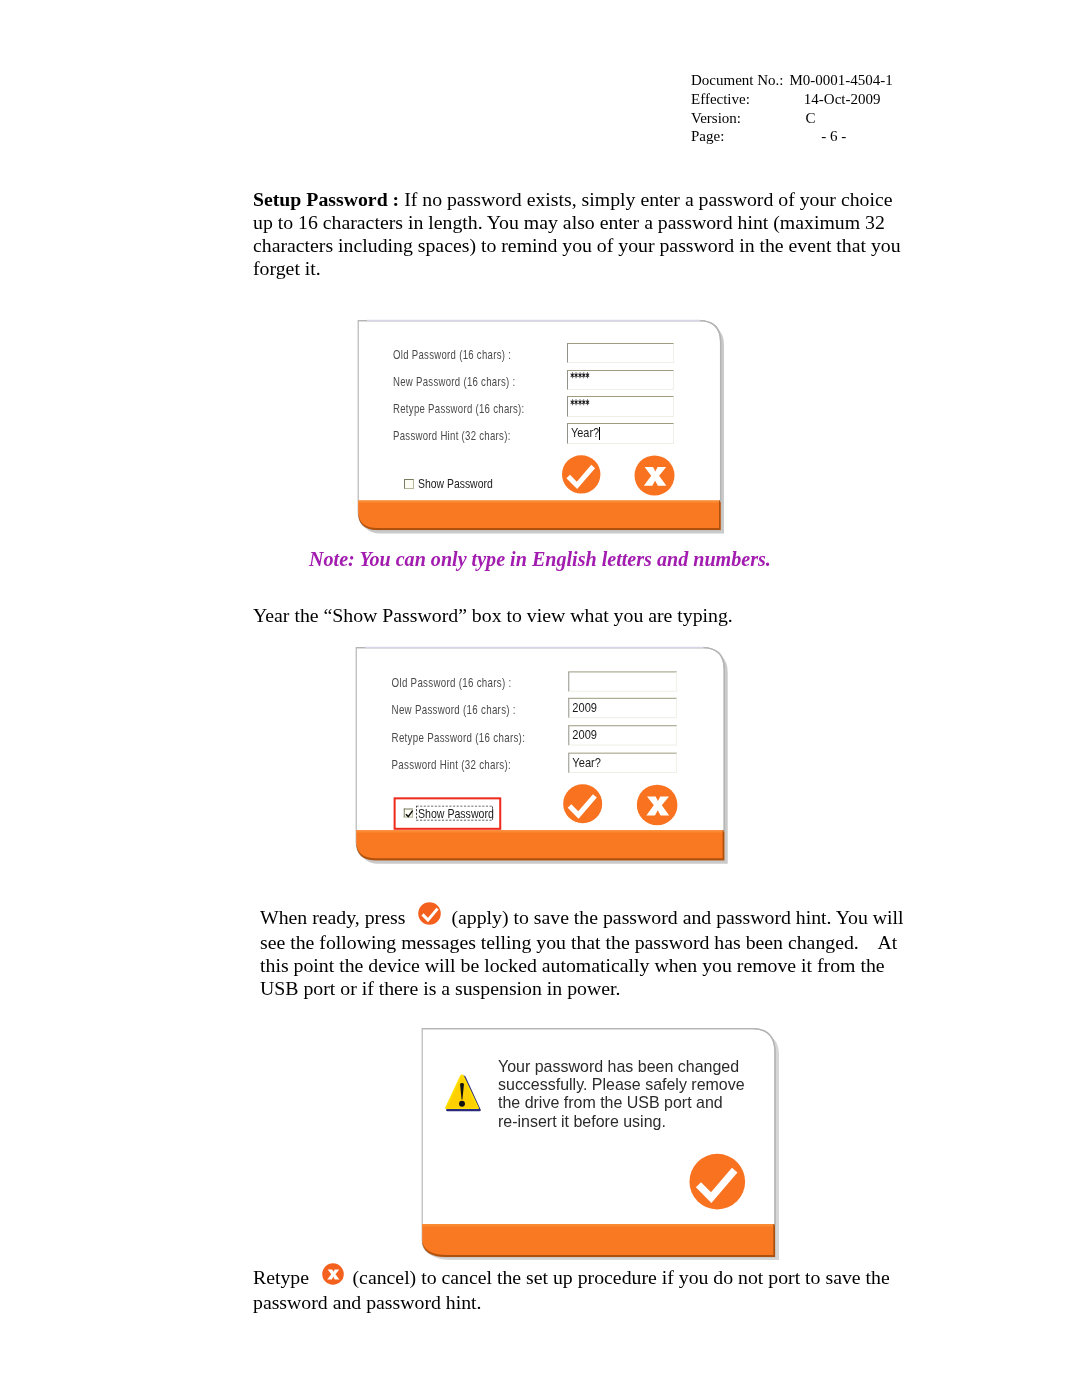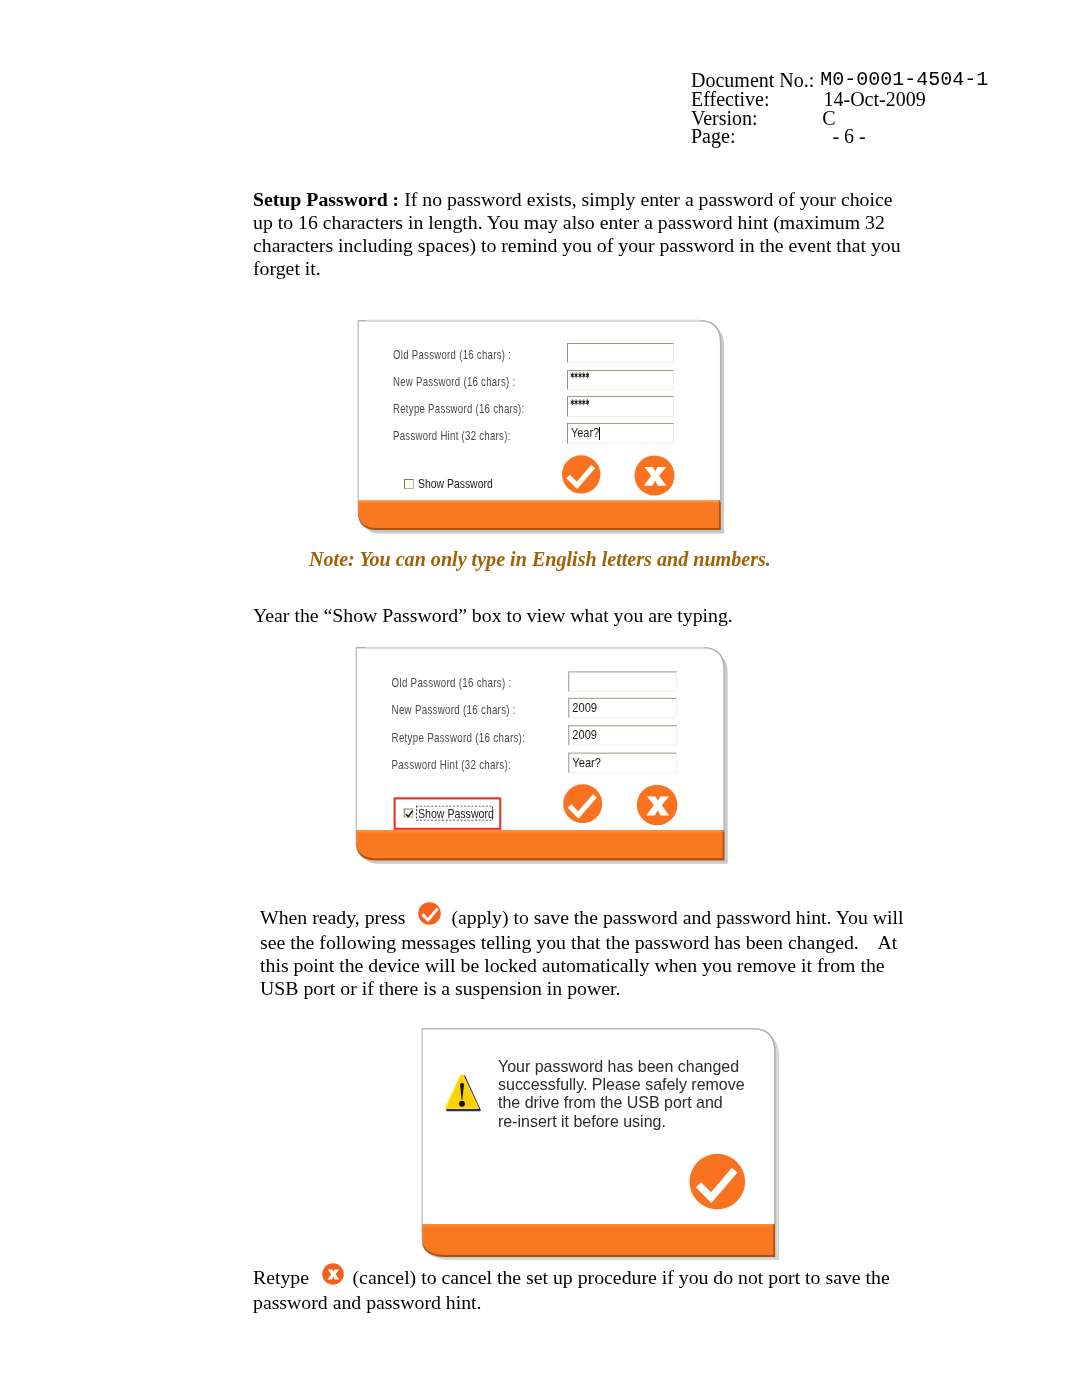--- a/index.html
+++ b/index.html
@@ -1,29 +1,29 @@
 <!DOCTYPE html>
 <html><head>
 <meta charset="utf-8">
 <style>
   html,body{margin:0;padding:0;}
   body{width:1080px;height:1397px;background:#ffffff;font-family:"Liberation Serif",serif;overflow:hidden;position:relative;}
   .page{position:absolute;inset:0;}
   
-  .doc-header{position:absolute;left:691px;top:71.2px;font-size:20px;line-height:18.67px;color:#000;}
+  .doc-header{position:absolute;left:691px;top:71.2px;font-size:15px;line-height:18.67px;color:#000;}
   .doc-header .row{display:flex;white-space:pre;}
   .doc-header .lab{display:inline-block;}
-  .doc-header .v0{margin-left:6px;font-family:Liberation Mono, monospace;}
+  .doc-header .v0{margin-left:6px;}
   .doc-header .v1{margin-left:54px;}
   .doc-header .v2{margin-left:64.5px;}
   .doc-header .v3{margin-left:97px;}
   
   .para{position:absolute;font-size:19.8px;line-height:23px;color:#000;text-align:left;}
   b{font-weight:bold;}
-  .note{position:absolute;color:#a16207;font-weight:bold;font-style:italic;font-size:20.1px;left:309px;top:548px;white-space:nowrap;}
+  .note{position:absolute;color:#a21caf;font-weight:bold;font-style:italic;font-size:20.1px;left:309px;top:548px;white-space:nowrap;}
   .p1{left:253px;top:187.6px;width:656px;}
   .p2{left:253px;top:604px;width:652px;}
   .p3{left:260px;top:905.8px;width:646px;white-space:pre-wrap;}
   .p4{left:253px;top:1266.2px;width:656px;}
   .inline-icon{vertical-align:middle;}
   .ic-apply{margin:0 10px 0 13px;position:relative;top:-5.5px;}
   .ic-cancel{margin:0 9px 0 12.5px;position:relative;top:-6px;}
 
   
   .dialog{position:absolute;}

